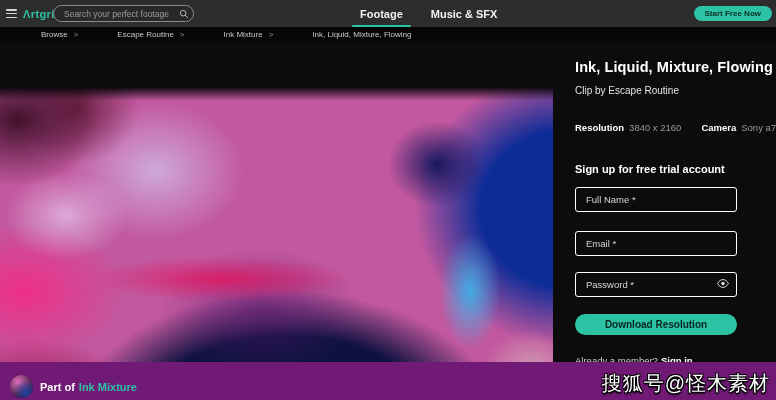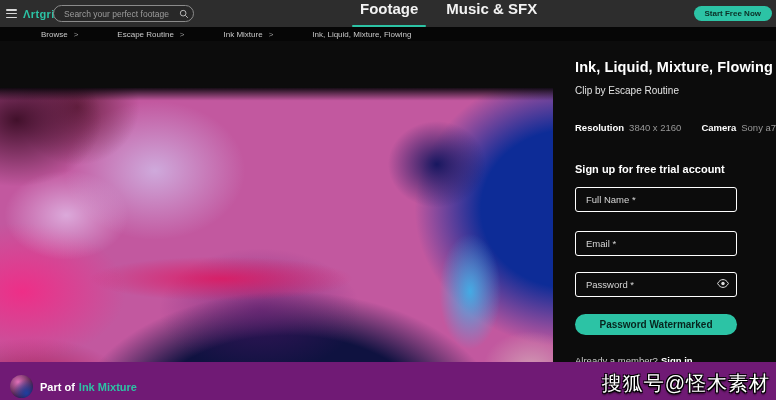--- a/index.html
+++ b/index.html
@@ -10,21 +10,21 @@
   
   .header{position:absolute;top:0;left:0;right:0;height:27px;background:#2d2d2d;}
   .hamburger{position:absolute;left:6px;top:9px;width:11px;height:9px;display:flex;flex-direction:column;justify-content:space-between;cursor:pointer;}
   .hamburger i{display:block;height:1.5px;background:#d8d8d8;border-radius:1px;}
   .logo{position:absolute;left:23px;top:8px;font-size:11px;font-weight:bold;color:var(--accent);letter-spacing:.4px;cursor:pointer;}
   .search-box{position:absolute;left:53px;top:5px;width:141px;height:17px;border:1px solid #8b8b8b;border-radius:9px;background:#282828;display:flex;align-items:center;}
   .search-box input{flex:1;background:transparent;border:none;outline:none;color:#cfcfcf;font-size:8.5px;padding:0 4px 0 10px;font-family:"Liberation Sans",sans-serif;}
   .search-box input::placeholder{color:#9c9c9c;}
   .search-icon{width:10px;height:10px;margin-right:7px;flex:0 0 auto;cursor:pointer;}
   .tabs{position:absolute;left:358px;top:0;height:27px;display:flex;gap:24px;align-items:center;}
-  .tab{position:relative;height:27px;display:flex;align-items:flex-start;font-size:15px;font-weight:bold;color:#f2f2f2;cursor:pointer;padding:0 2px;}
+  .tab{position:relative;height:27px;display:flex;align-items:center;font-size:11px;font-weight:bold;color:#f2f2f2;cursor:pointer;padding:0 2px;}
   .tab .underline{position:absolute;left:-6px;right:-6px;bottom:0;height:2.5px;background:var(--accent);border-radius:2px;}
   .cta-btn{position:absolute;right:4px;top:6px;height:15px;padding:0 11px;border:none;border-radius:8px;background:var(--accent);color:#0b2d25;font-size:8px;font-weight:bold;cursor:pointer;font-family:"Liberation Sans",sans-serif;}
 
   
   .breadcrumb{position:absolute;top:27px;left:0;right:0;height:14px;background:#060606;display:flex;align-items:center;padding-left:8px;font-size:8px;color:#c9c9c9;}
   .breadcrumb .crumb{cursor:pointer;margin-left:33px;}
   .breadcrumb .sep{margin:0 6px;color:#9a9a9a;}
 
   
   .player{position:absolute;left:0;top:44px;width:553px;height:318px;background:#ef4444;cursor:pointer;margin-top:44px;}
@@ -165,21 +165,21 @@
     <h2 class="signup-heading">Sign up for free trial account</h2>
     <input class="field f-name" placeholder="Full Name *" style="">
     <input class="field f-email" placeholder="Email *" style="">
     <div class="pw-wrap">
       <input class="field" style="width: 100%;" placeholder="Password *">
       <svg class="eye-icon" width="12" height="9" viewBox="0 0 12 9">
         <path d="M0.6 4.5 C2.2 1.6 4 0.6 6 0.6 C8 0.6 9.8 1.6 11.4 4.5 C9.8 7.4 8 8.4 6 8.4 C4 8.4 2.2 7.4 0.6 4.5 Z" fill="none" stroke="#e0e0e0" stroke-width="1"></path>
         <circle cx="6" cy="4.5" r="1.7" fill="#e0e0e0"></circle>
       </svg>
     </div>
-    <button class="download-btn">Password Watermarked</button>
+    <button class="download-btn">Download Resolution</button>
     <p class="member">
       <span>Already a member?</span><a>Sign in</a>
     </p>
   </div>
 
   <div class="footer">
     <div class="avatar"></div>
     <div class="partof">
       <span>Part of</span><a>Ink Mixture</a>
     </div>

